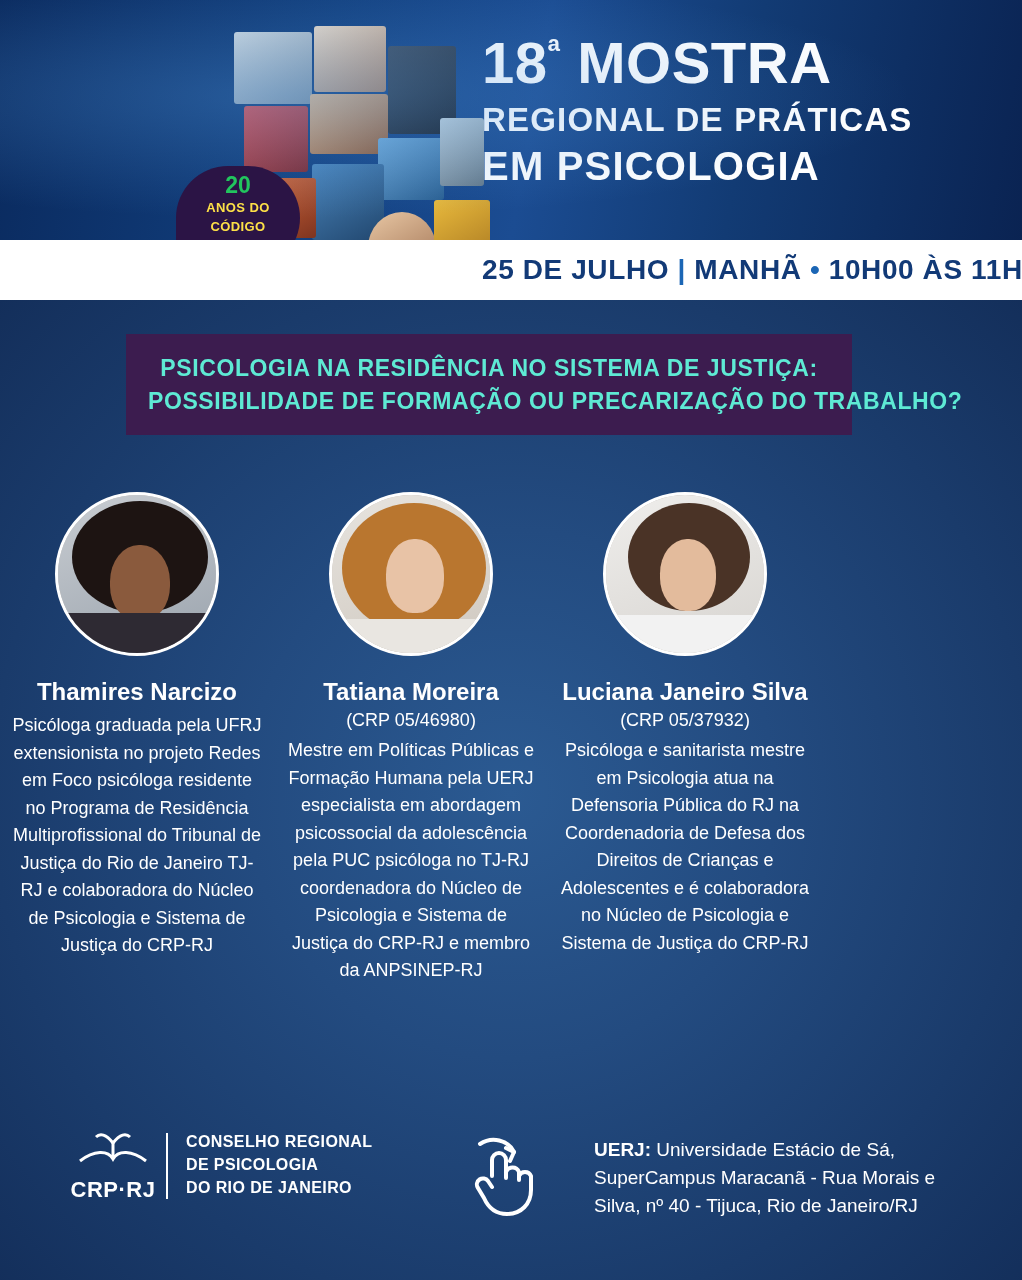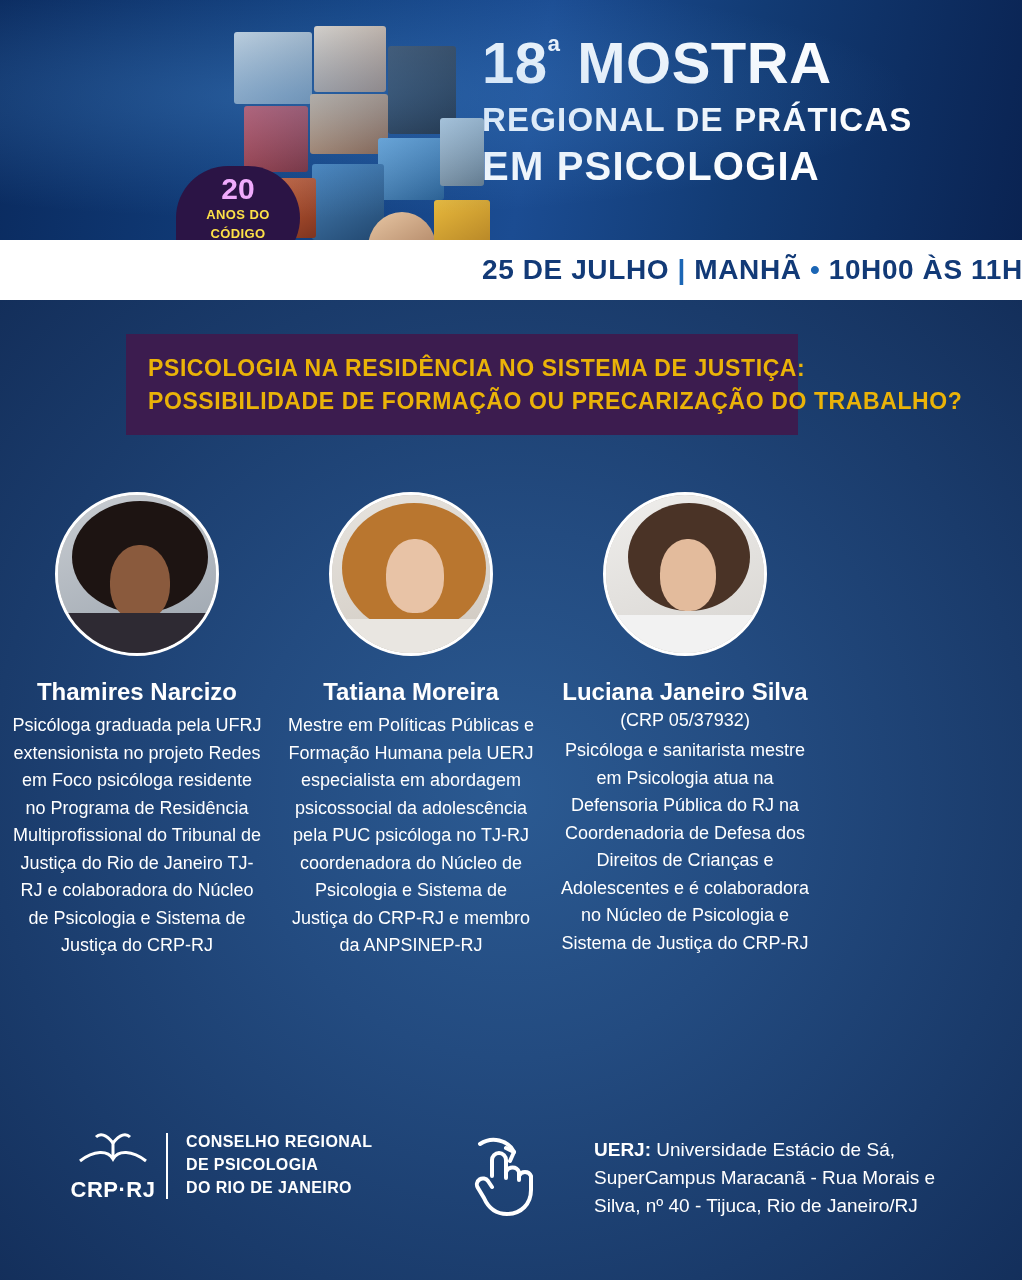--- a/index.html
+++ b/index.html
@@ -63,44 +63,44 @@
   .seal {
     position:absolute; left:176px; top:166px;
     width:124px; height:104px;
     background:#2b1445;
     border-radius:62px 62px 62px 8px;
     color:#f4c11d;
     text-align:center;
     padding-top:8px;
     z-index:4;
   }
-  .seal .n { font-size:30px; font-weight:bold; line-height:1; color:#f0abfc; }
+  .seal .n { font-size:23px; font-weight:bold; line-height:1; color:#22c55e; }
   .seal .l { font-size:13px; font-weight:bold; line-height:1.25; color:#fde047; letter-spacing:.4px; margin-top:3px; }
 
   
   .datebar {
     position:relative;
     height:60px;
     background:#ffffff;
     display:flex; align-items:center;
   }
   .datebar .txt {
     position:absolute; left:482px;
     font-size:28px; font-weight:bold;
     color:#123a77; letter-spacing:.6px;
     white-space:nowrap;
   }
   .datebar .sep { color:#1b66b5; }
 
   
   .theme {
     position:absolute; left:126px; top:334px;
-    width:672px; padding:18px 22px;
+    width:726px; padding:18px 22px;
     background:#3c1c4f;
-    color:#eab308;
+    color:#5eead4;
     text-align:center;
   }
   .theme .line {
     font-size:23px; font-weight:bold; letter-spacing:.6px; line-height:1.42;
     white-space:nowrap;
   }
 
   
   .speakers {
     position:absolute; top:492px; left:0; width:822px;
@@ -223,20 +223,21 @@
     </div>
 
     <div class="speaker">
       <div class="ph">
         <div class="bg" style="background:linear-gradient(160deg,#e7e4df,#cfc8bf);"></div>
         <div class="hair" style="left:10px; top:8px; width:144px; height:130px; background:#b9762f;"></div>
         <div class="face" style="left:54px; top:44px; width:58px; height:74px; background:#e8c3a6;"></div>
         <div class="body" style="height:34px; background:#e9e6e1;"></div>
       </div>
       <div class="sp-name">Tatiana Moreira</div>
+      <div class="sp-crp">(CRP 05/46980)</div>
       <div class="sp-bio">Mestre em Políticas Públicas e Formação Humana pela UERJ especialista em abordagem psicossocial da adolescência pela PUC psicóloga no TJ-RJ coordenadora do Núcleo de Psicologia e Sistema de Justiça do CRP-RJ e membro da ANPSINEP-RJ</div>
     </div>
 
     <div class="speaker">
       <div class="ph">
         <div class="bg" style="background:linear-gradient(160deg,#efeeec,#d7d4d0);"></div>
         <div class="hair" style="left:22px; top:8px; width:122px; height:108px; background:#4a3326;"></div>
         <div class="face" style="left:54px; top:44px; width:56px; height:72px; background:#e3bb9c;"></div>
         <div class="body" style="height:38px; background:#f2f2f2;"></div>
       </div>

